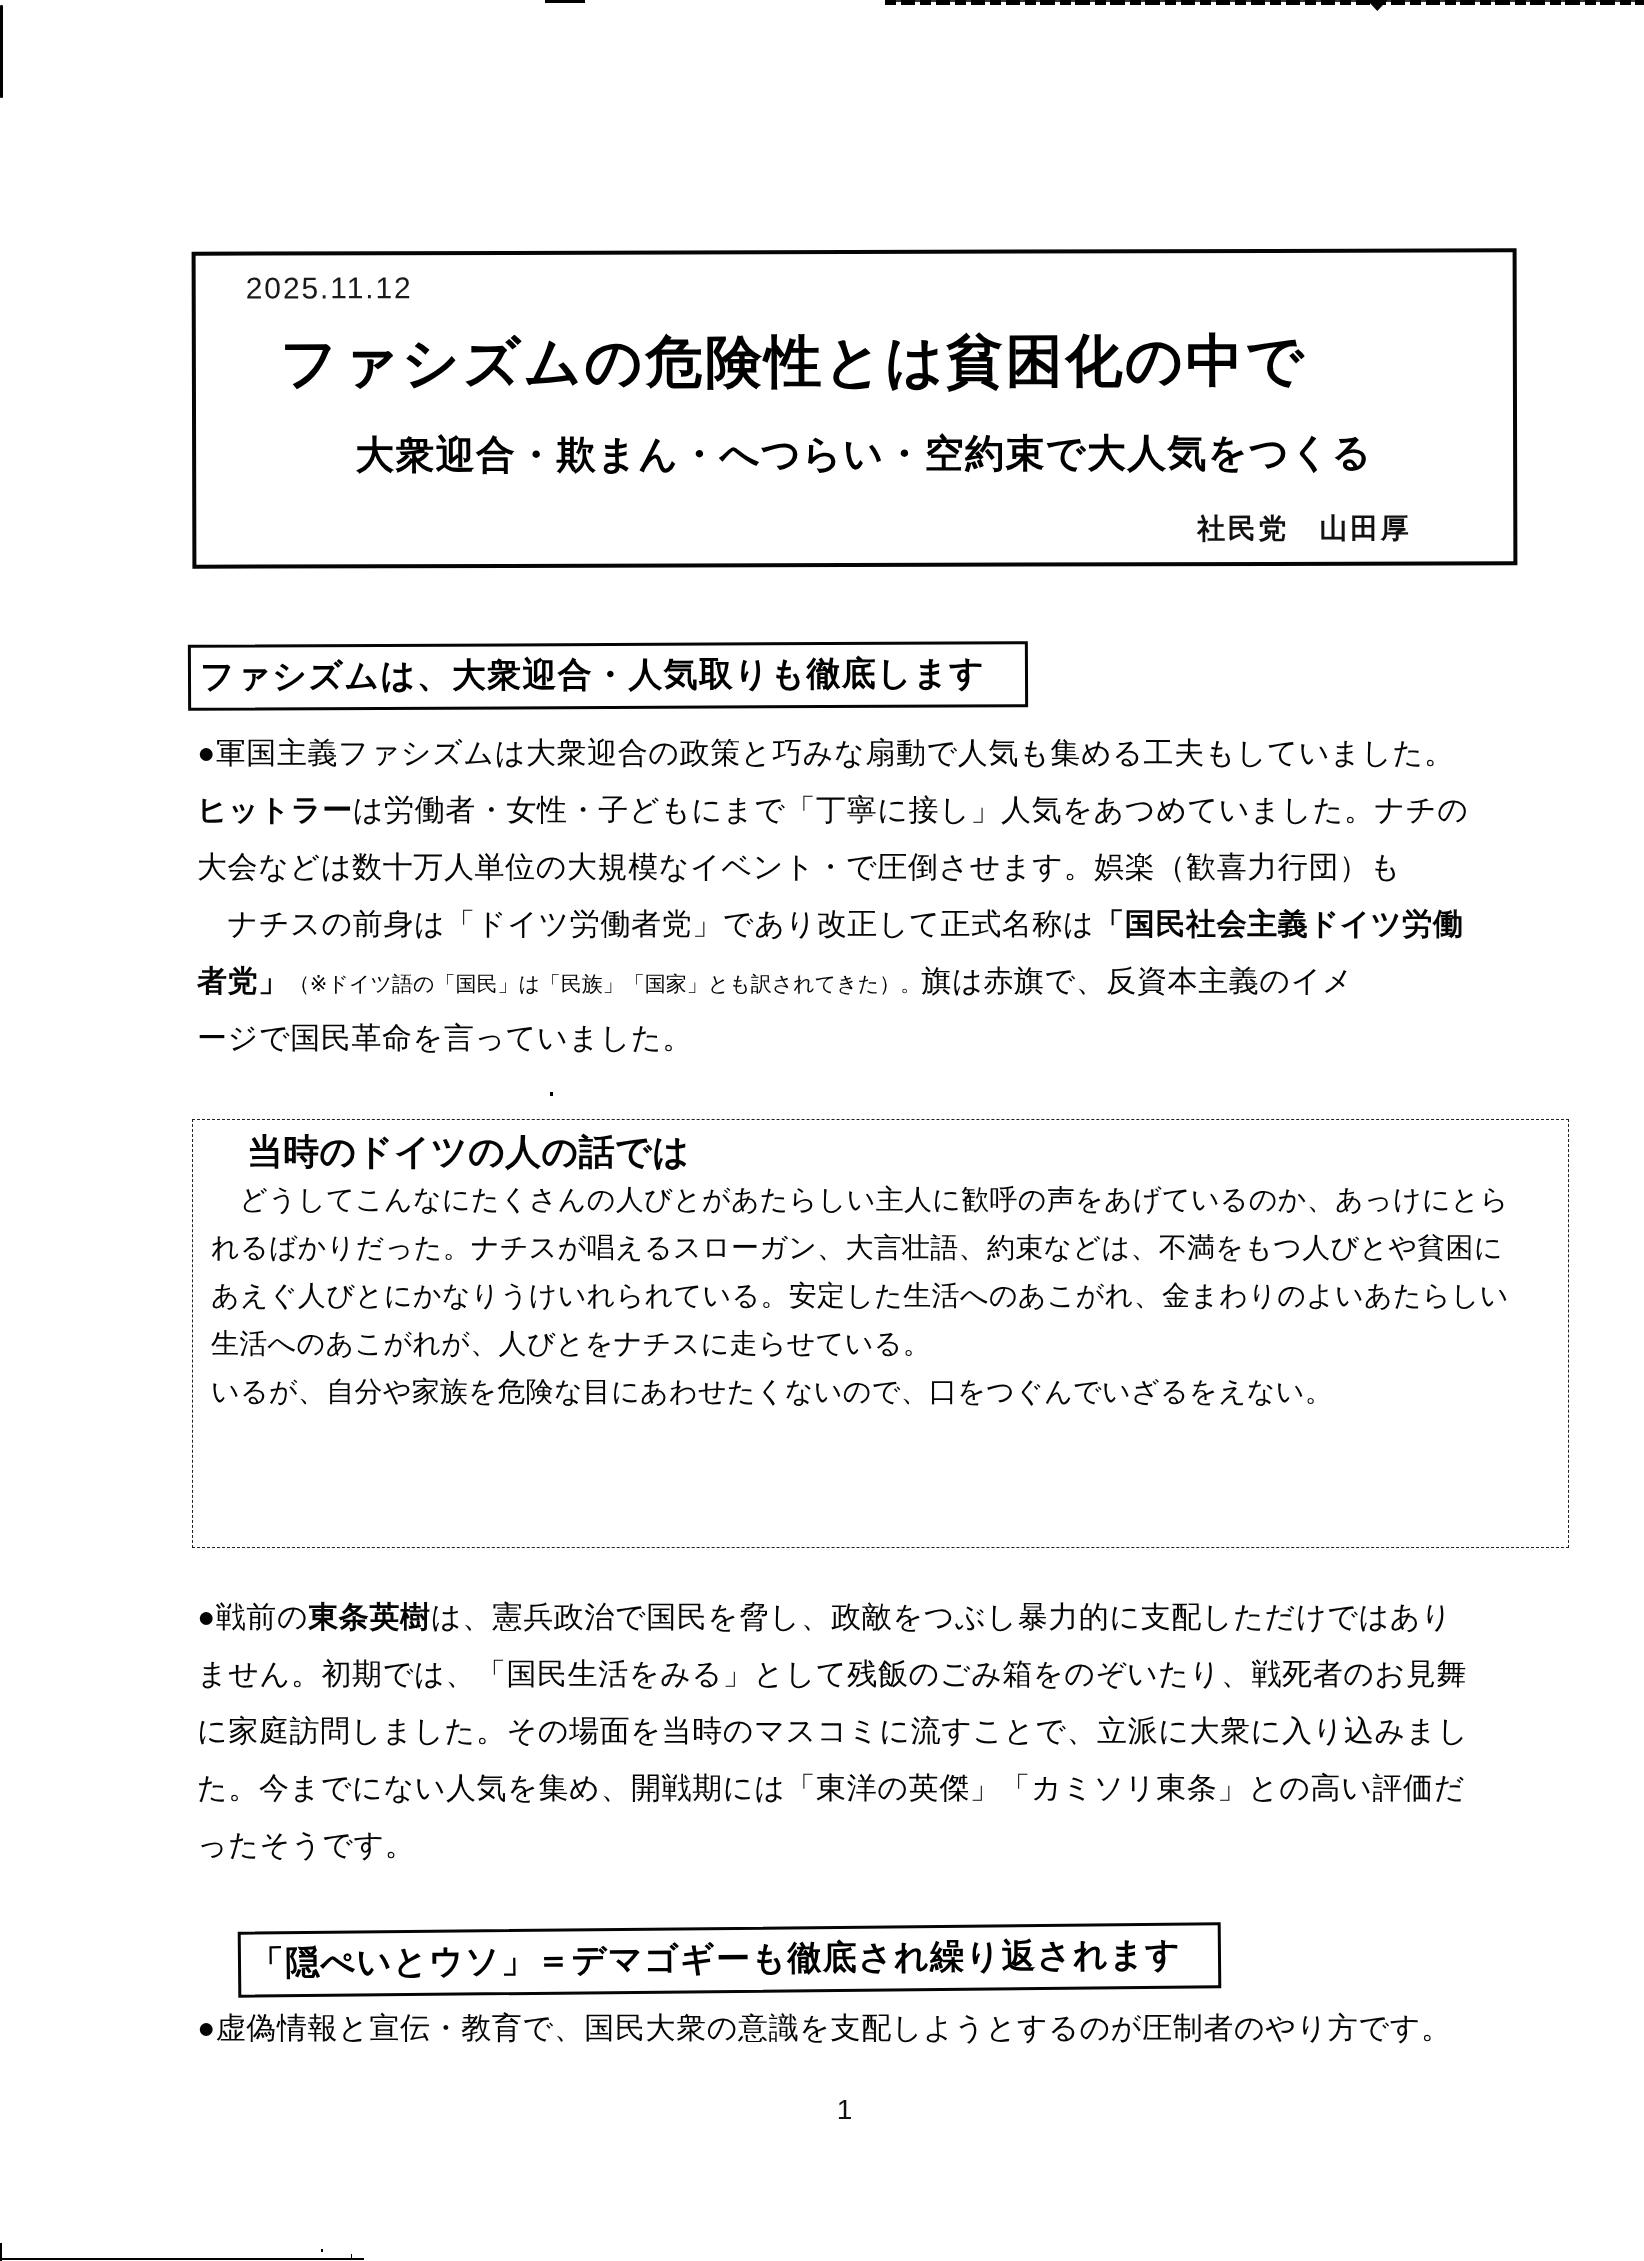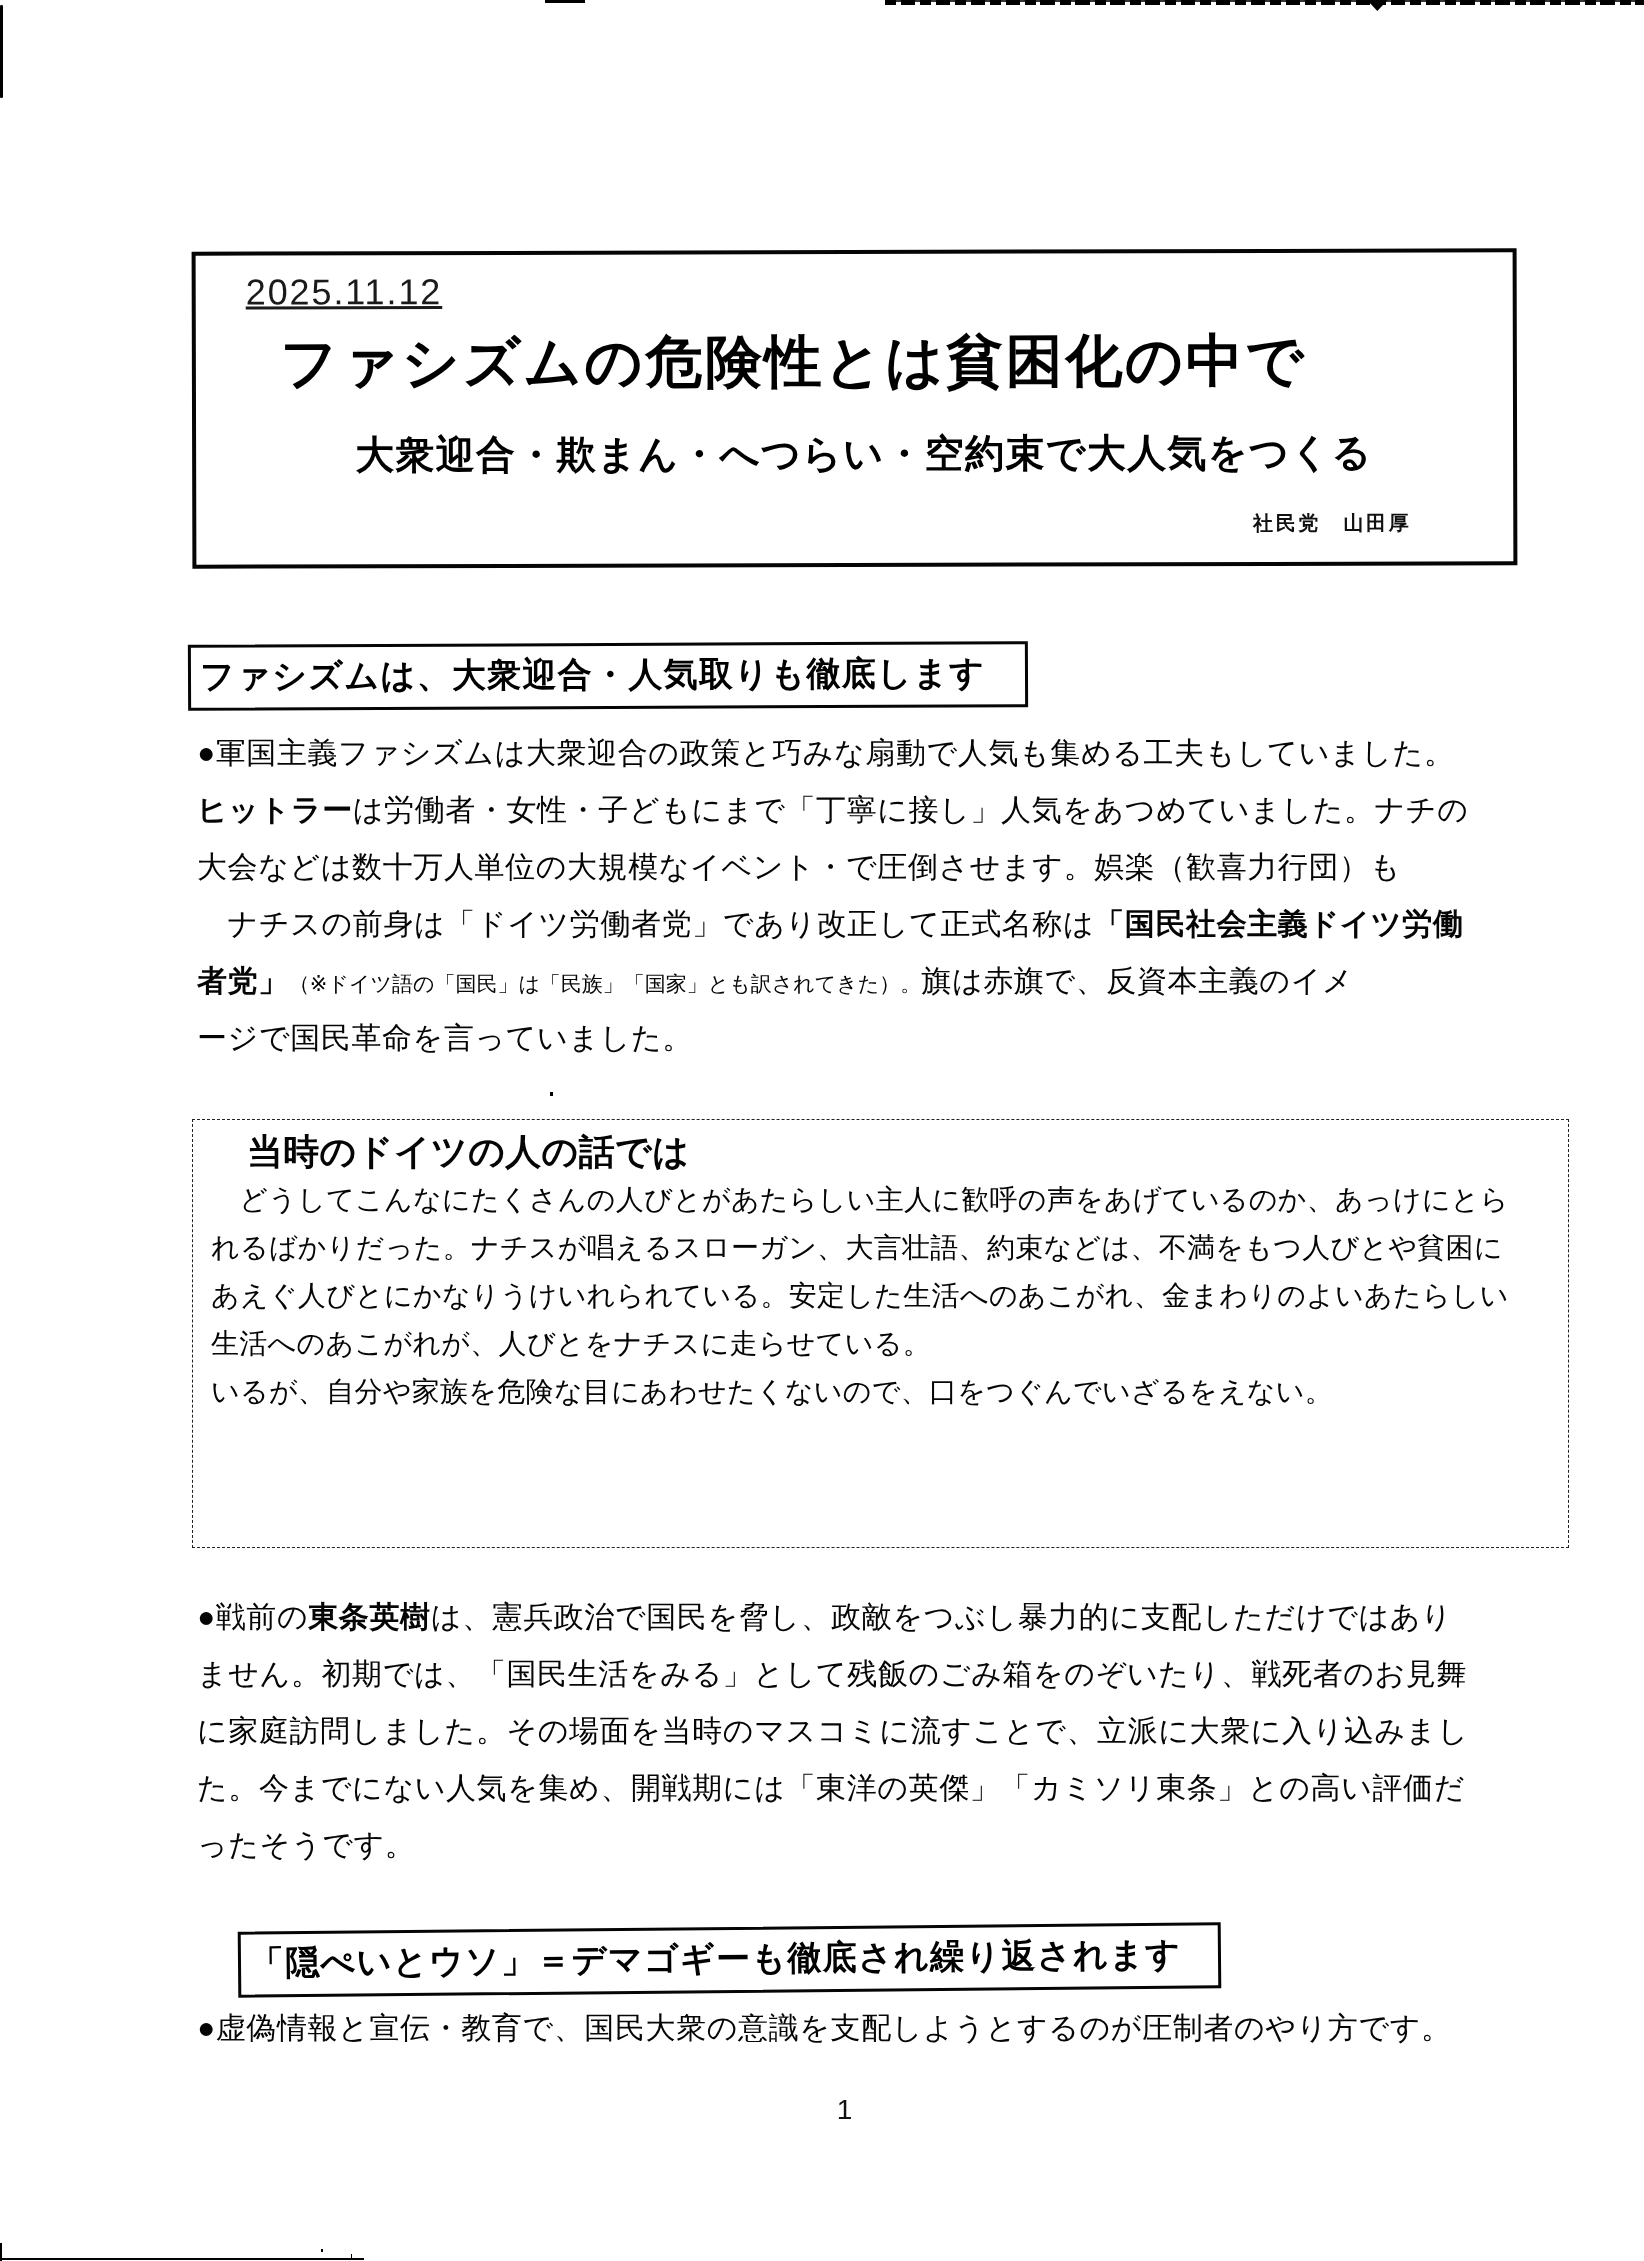--- a/index.html
+++ b/index.html
@@ -23,37 +23,37 @@
   
   .header-box{
     position:absolute;left:192px;top:250px;width:1325px;height:317px;
     border:4.5px solid #050505;
     transform:rotate(-0.15deg);
     box-sizing:border-box;
     background:#fff;
   }
   .hdr-date{
     position:absolute;left:50px;top:15.5px;
-    font-size:36px;letter-spacing:1.9px;color:#1a1a1a;text-decoration:underline;
+    font-size:30px;letter-spacing:1.9px;color:#1a1a1a;
   }
   .hdr-title{
     position:absolute;left:84px;top:70px;width:1193px;
     font-family:"DejaVu Serif","Liberation Serif",serif;
     font-weight:900;font-size:57px;letter-spacing:2.6px;
     white-space:nowrap;color:#000;
   }
   .hdr-subtitle{
     position:absolute;left:159px;top:173px;width:1135px;
     font-family:"DejaVu Serif","Liberation Serif",serif;
     font-weight:900;font-size:39px;letter-spacing:1.3px;
     white-space:nowrap;color:#000;
   }
   .hdr-author{
     position:absolute;right:102px;top:257px;
-    font-size:20px;font-weight:700;letter-spacing:2.6px;color:#111;margin-left:44px;
+    font-size:28px;font-weight:700;letter-spacing:2.6px;color:#111;margin-left:44px;
   }
   
   .box-heading{
     position:absolute;
     border:3.2px solid #050505;
     font-weight:900;font-size:34px;letter-spacing:1.3px;
     padding:6.4px 11.6px 7.7px 9px;
     white-space:nowrap;background:#fff;color:#000;
     box-sizing:border-box;
   }

